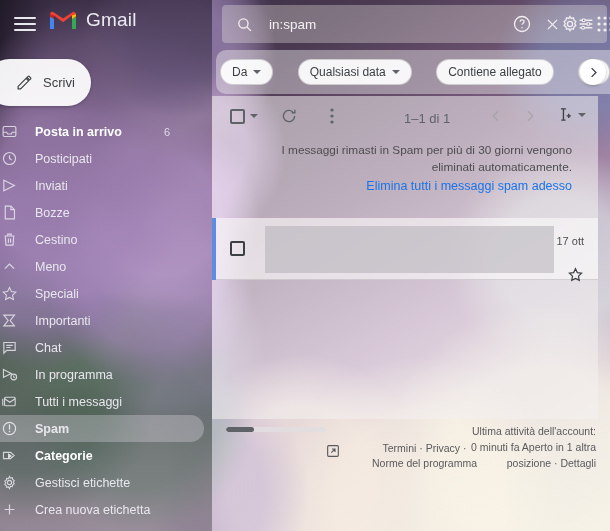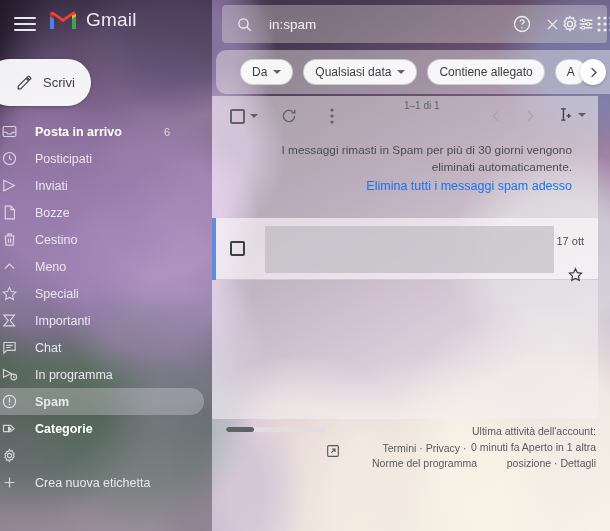--- a/index.html
+++ b/index.html
@@ -139,22 +139,23 @@
   #settings-btn { left: 346px; }
   #apps-btn { left: 381px; }
 
   
   .chipbar {
     position: absolute; left: 4px; top: 50px;
     width: 394px; height: 44px;
     background: rgba(244,240,240,.42);
     border-radius: 10px 0 0 10px;
     display: flex; align-items: center; gap: 10px;
-    padding-left: 24px;
+    padding-left: 4px;
     overflow: hidden;
+    justify-content: space-between;
   }
   .chip {
     height: 26px;
     background: rgba(255,255,255,.92);
     border: 1px solid rgba(190,185,190,.7);
     border-radius: 14px;
     display: flex; align-items: center; gap: 6px;
     padding: 0 11px;
     font-size: 12px; color: #3c4043;
     white-space: nowrap;
@@ -186,22 +187,22 @@
   .toolbar {
     position: absolute; left: 0; top: 0; width: 386px; height: 40px;
     display: flex; align-items: center;
   }
   .tb-btn { display:flex;align-items:center;justify-content:center; cursor:pointer; }
   #selectall { margin-left: 18px; gap: 5px; }
   .cbox { width: 15px; height: 15px; border: 2px solid #5f6368; border-radius: 2px; background: transparent; }
   #refresh-btn { margin-left: 20px; width: 22px; height: 22px; }
   #more-btn { margin-left: 22px; width: 20px; height: 22px; }
   .pager {
-    position:absolute; left: 192px; top: 4px;
-    font-size: 10px; color: #5f6368;
+    position:absolute; left: 192px; top: 15px;
+    font-size: 13px; color: #5f6368;
   }
   #prev-btn { position:absolute; left: 274px; top: 10px; width: 20px; height: 20px; }
   #next-btn { position:absolute; left: 308px; top: 10px; width: 20px; height: 20px; }
   #inputtools-btn { position:absolute; left: 344px; top: 10px; display:flex; align-items:center; gap:5px; }
 
   .notice {
     position: absolute; left: 0; top: 40px; width: 386px;
     text-align: right;
     padding: 6px 26px 0;
   }
@@ -382,20 +383,30 @@
       <span class="ico">
         <svg width="17" height="17" viewBox="0 0 24 24" fill="none" stroke="#e6e3ea" stroke-width="1.6">
           <path d="M3.5 5l11 5.5-11 5.5z"></path>
             <circle cx="18" cy="15.5" r="4"></circle>
             <path d="M18 13.5v2l1.3 1"></path>
         </svg>
       </span>
       <span class="lbl">In programma</span>
     </div>
 
+    <div class="nav-item">
+      <span class="ico">
+        <svg width="17" height="17" viewBox="0 0 24 24" fill="none" stroke="#e6e3ea" stroke-width="1.6">
+          <rect x="5" y="6" width="15" height="12" rx="1.5"></rect>
+            <path d="M5 8l7.5 5L20 8"></path>
+            <path d="M2.5 8v10"></path>
+        </svg>
+      </span>
+      <span class="lbl">Tutti i messaggi</span>
+    </div>
 
     <div class="nav-item active">
       <span class="ico">
         <svg width="17" height="17" viewBox="0 0 24 24">
           <circle cx="12" cy="12" r="8.6" fill="none" stroke="#f2eff5" stroke-width="1.6"></circle>
           <path d="M12 7v6" stroke="#f2eff5" stroke-width="1.8" stroke-linecap="round"></path>
           <circle cx="12" cy="16.2" r="1.1" fill="#f2eff5"></circle>
         </svg>
       </span>
       <span class="lbl">Spam</span>
@@ -411,20 +422,21 @@
       <span class="lbl">Categorie</span>
     </div>
 
     <div class="nav-item">
       <span class="ico">
         <svg width="17" height="17" viewBox="0 0 24 24" fill="none" stroke="#e6e3ea" stroke-width="1.5">
           <circle cx="12" cy="12" r="3"></circle>
           <path d="M12 3.5l1.4 2.2 2.6-.5.5 2.6 2.2 1.4-1.3 2.3 1.3 2.3-2.2 1.4-.5 2.6-2.6-.5L12 20.5l-1.4-2.2-2.6.5-.5-2.6-2.2-1.4 1.3-2.3-1.3-2.3 2.2-1.4.5-2.6 2.6.5z"></path>
         </svg>
       </span>
+      <span class="lbl">Gestisci etichette</span>
     </div>
 
     <div class="nav-item">
       <span class="ico">
         <svg width="17" height="17" viewBox="0 0 24 24" fill="none" stroke="#e6e3ea" stroke-width="1.7">
           <path d="M12 5v14M5 12h14"></path>
         </svg>
       </span>
       <span class="lbl">Crea nuova etichetta</span>
     </div>

